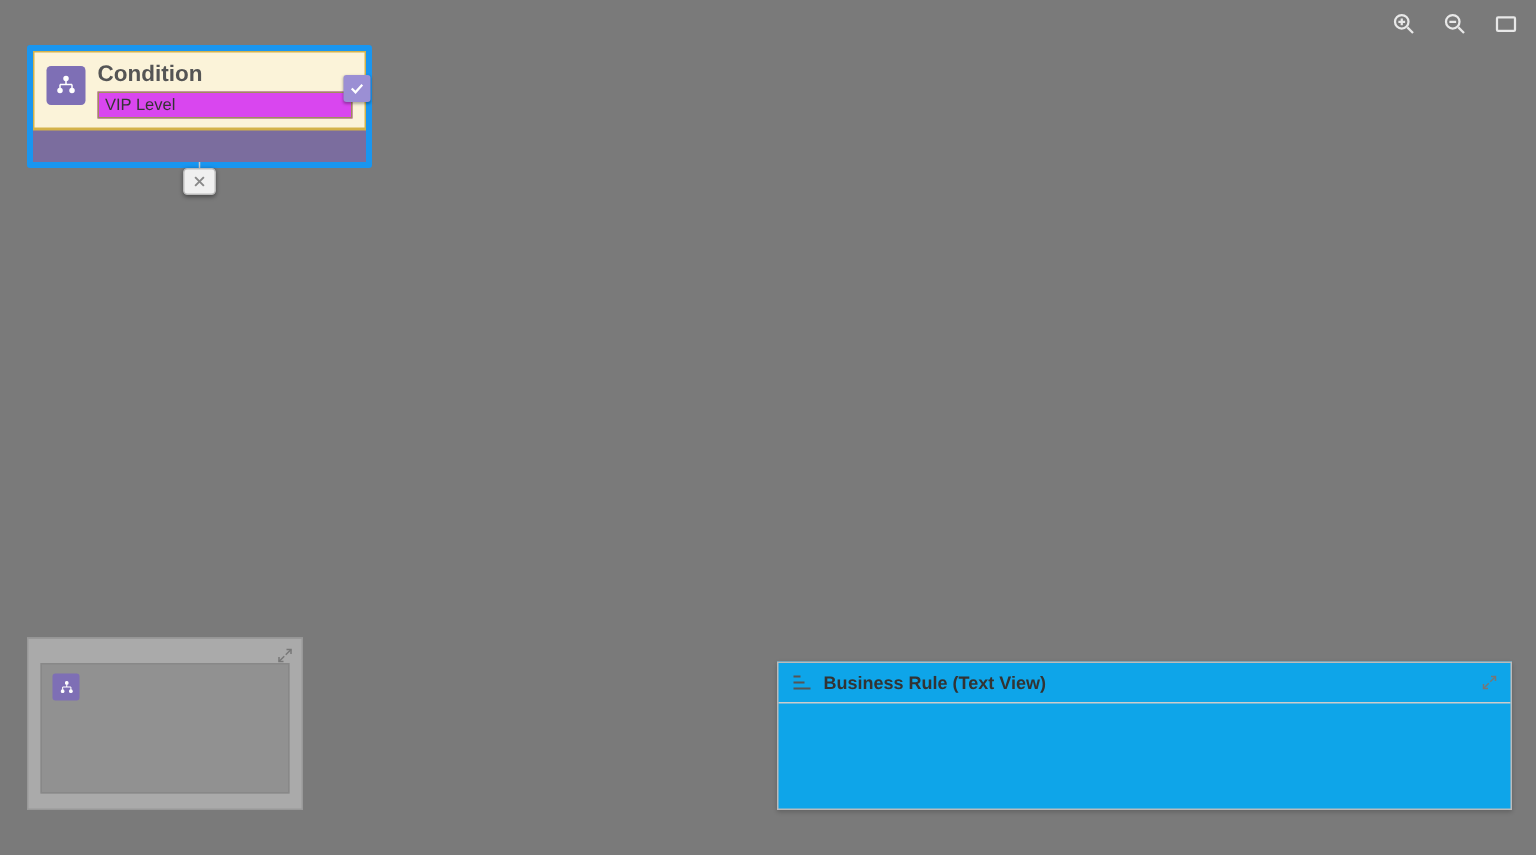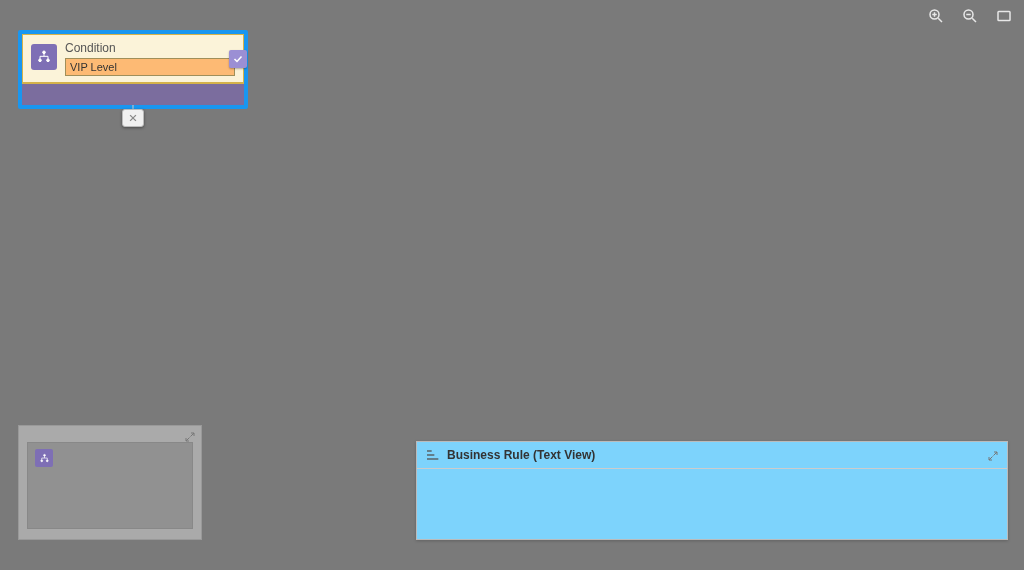--- a/index.html
+++ b/index.html
@@ -59,31 +59,32 @@
       display: flex;
       align-items: center;
       justify-content: center;
       margin-right: 8px;
       flex-shrink: 0;
       margin-top: 3px;
     }
     .cond-icon svg { stroke: #fff; fill: #fff; }
     .cond-body { flex: 1; }
     .cond-label {
-      font-size: 12px;
+      font-size: 15px;
       color: #555;
       margin-bottom: 2px;
+      font-weight: bold;
     }
     .cond-input {
       width: 100%;
       height: 18px;
       border: 1px solid #a08f5a;
       padding: 1px 4px;
       font-size: 11px;
-      background: #fdba74;
+      background: #d946ef;
       color: #333;
     }
     .check-btn {
       position: absolute;
       right: -4px;
       top: 15px;
       width: 18px;
       height: 18px;
       background: #9b8fd4;
       border-radius: 2px;
@@ -170,22 +171,22 @@
       display: flex;
       align-items: center;
       justify-content: center;
     }
 
     
     .textview-panel {
       position: absolute;
       right: 16px;
       bottom: 30px;
-      width: 592px;
-      background: #7dd3fc;
+      width: 490px;
+      background: #0ea5e9;
       border: 1px solid #bbb;
       box-shadow: 0 1px 3px rgba(0,0,0,0.2);
     }
     .textview-header {
       display: flex;
       align-items: center;
       padding: 6px 8px;
       border-bottom: 1px solid #ccc;
       position: relative;
     }

